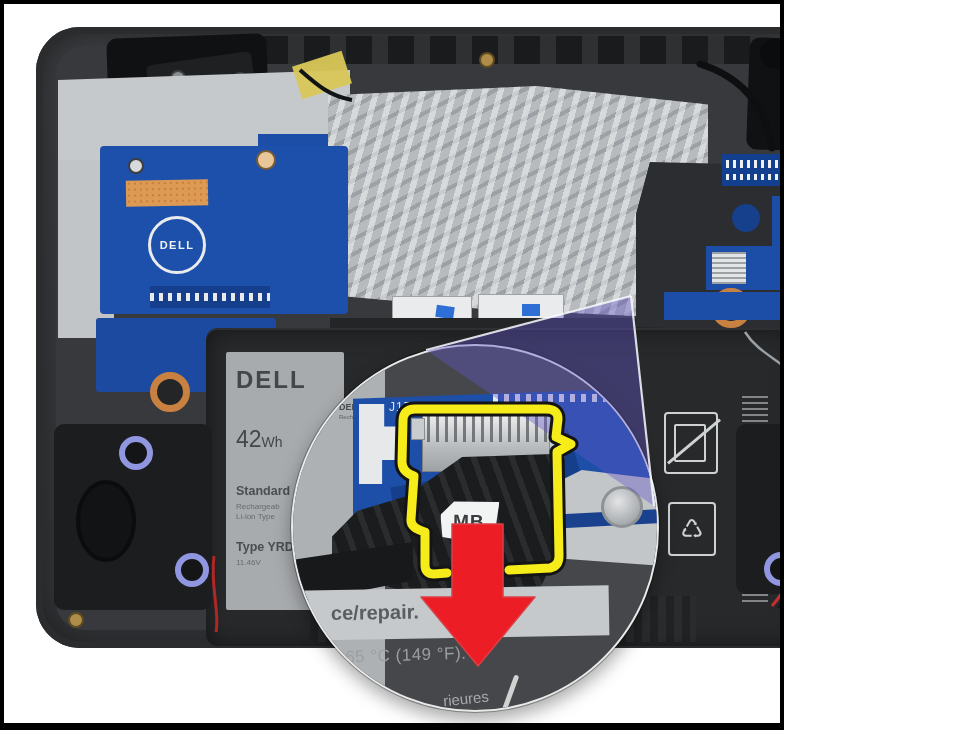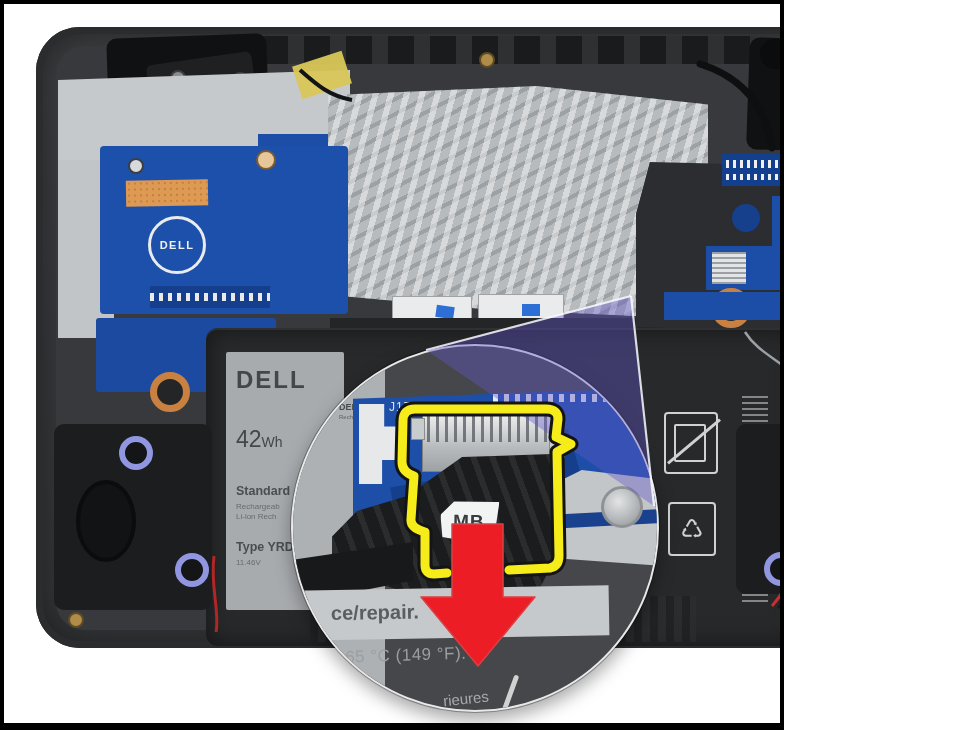--- a/index.html
+++ b/index.html
@@ -205,21 +205,21 @@
   <div class="abs boardRio"></div>
   <div class="abs connRio"></div>
   <div class="abs flexR"></div>
 
   <div class="abs battery"></div>
   <div class="abs batlabel">
     <span class="t brand">DELL</span>
     <span class="t cap"><span>42</span><small>Wh</small></span>
     <span class="t grade">Standard</span>
     <span class="t chem" style="top:150px;">Rechargeab</span>
-    <span class="t chem" style="top:160px;">Li-ion Rech</span>
+    <span class="t chem" style="top:160px;">Li-ion Type</span>
     <span class="t typeln">Type YRDD</span>
     <span class="t volt">11.46V</span>
   </div>
   <div class="abs textcol"></div>
   <div class="binicon"></div>
   <div class="abs recicon">♺</div>
 
   <div class="abs speakerL"></div>
   <div class="abs grille" style="left:76px;top:480px;width:52px;height:74px;"></div>
   <div class="abs speakerR"></div>

